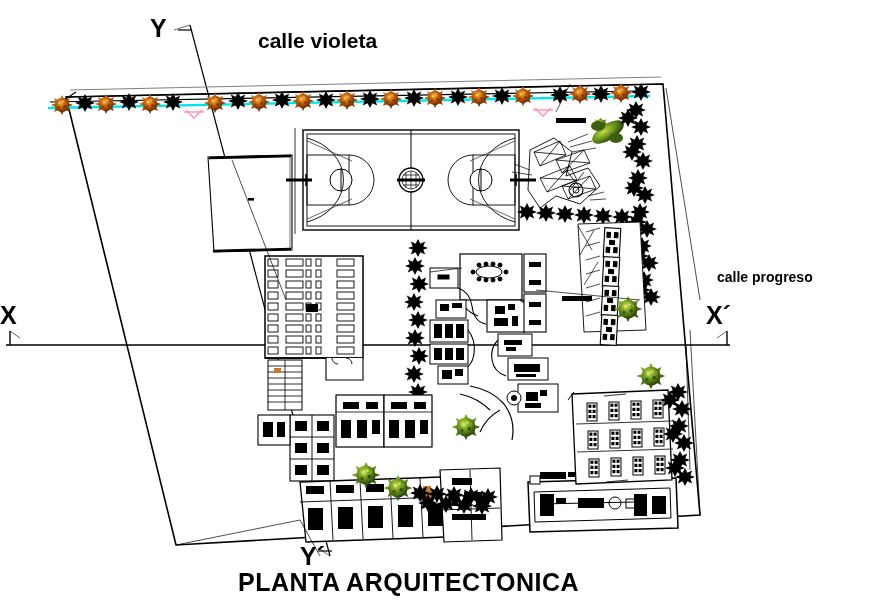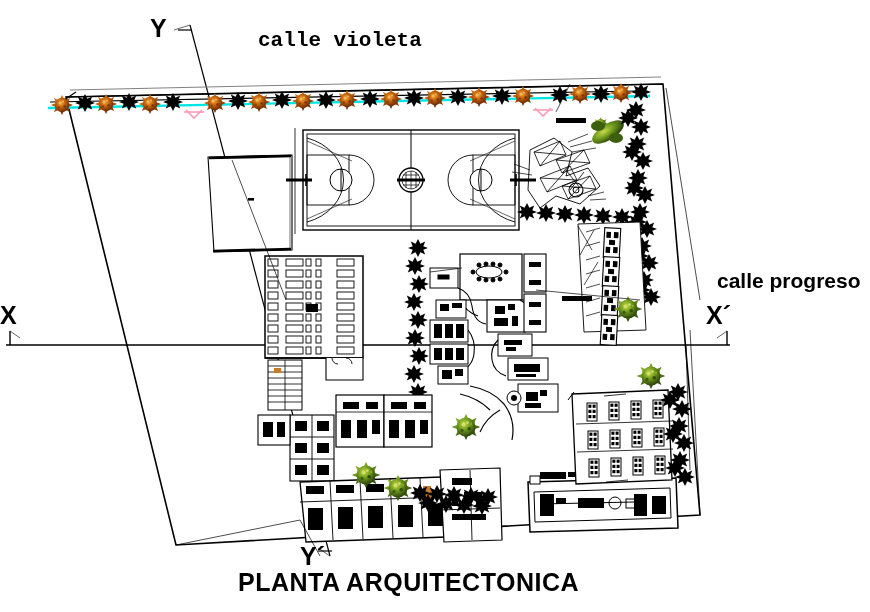--- a/index.html
+++ b/index.html
@@ -5,22 +5,22 @@
   html,body{margin:0;padding:0;background:#ffffff;}
   body{width:870px;height:612px;overflow:hidden;
        font-family:"Liberation Sans", sans-serif;color:#000;}
   #sheet{position:relative;width:870px;height:612px;background:#fff;}
   #cad{position:absolute;left:0;top:0;width:870px;height:612px;}
   .lbl{position:absolute;font-weight:bold;white-space:nowrap;line-height:1;}
   #lbl-y   {left:150px; top:16px;  font-size:25px;}
   #lbl-yp  {left:300px; top:544px; font-size:25px;}
   #lbl-x   {left:0px;   top:303px; font-size:25px;}
   #lbl-xp  {left:706px; top:303px; font-size:25px;}
-  #lbl-violeta {left:258px; top:30px;  font-size:21px;font-family:Liberation Mono, monospace;}
-  #lbl-progreso{left:717px; top:270px; font-size:21px;}
+  #lbl-violeta {left:258px; top:30px;  font-size:21px;}
+  #lbl-progreso{left:717px; top:270px; font-size:14px;}
   #title   {left:190px; top:570px; font-size:25px; letter-spacing:.5px;margin-left:48px;}
 </style>
 </head>
 <body>
 
 <div id="sheet">
 
   <svg id="cad" viewBox="0 0 870 612">
     <defs>
 

